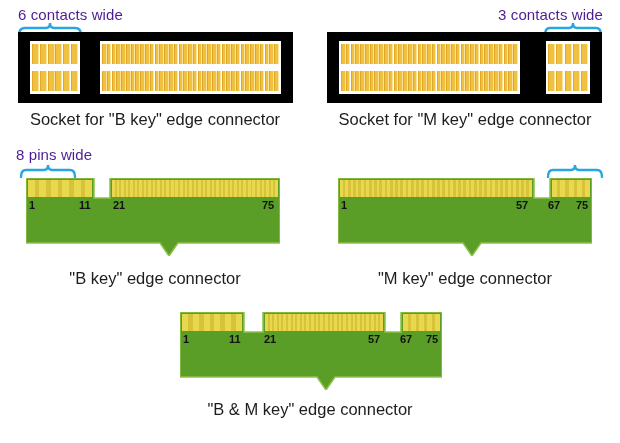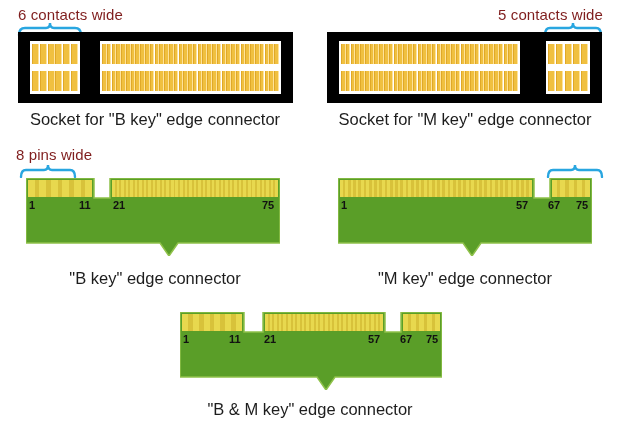--- a/index.html
+++ b/index.html
@@ -14,21 +14,21 @@
     overflow: hidden;
     font-family: "Liberation Sans", sans-serif;
     color: #1a1a1a;
   }
 
   .panel { position: absolute; }
 
   
   .annot {
     position: absolute;
-    color: #7f1d1d;
+    color: #4c1d95;
     font-size: 15px;
     font-family: "Liberation Sans", sans-serif;
     white-space: nowrap;
     letter-spacing: 0.1px;
   }
   .annot.right { text-align: right; }
 
   .bracket {
     position: absolute;
   }
@@ -207,21 +207,21 @@
           <span class="pin" style="width: 2.6px;"></span>
         </div>
       </div>
   </div>
 
   <div class="caption" style="left:0px; top:110px; width:310px;">Socket for "B key" edge connector</div>
 </div>
 
 <div class="panel" style="left:310px; top:0px; width:310px; height:140px;">
 
-  <div class="annot right" style="right:17px; top:6px;">5 contacts wide</div>
+  <div class="annot right" style="right:17px; top:6px;">3 contacts wide</div>
 
   <svg class="bracket" style="left:233px; top:22px;" width="60" height="14" viewBox="0 0 60 14">
     <path d="M2,13 Q2,6 7,6 L26,6 Q30,6 30,1 Q30,6 34,6 L53,6 Q58,6 58,13" fill="none" stroke="#29a6e0" stroke-width="2.4" stroke-linecap="round"></path>
   </svg>
 
   <div class="socket" style="left:17px; top:32px; width:275px; height:71px;">
 
     <div class="contact-block" id="sock2main" style="left:12px; top:9px; width:181px; height:53px;">
         <div class="contact-row">
           <span class="pin" style="width: 2.6px;"></span>

